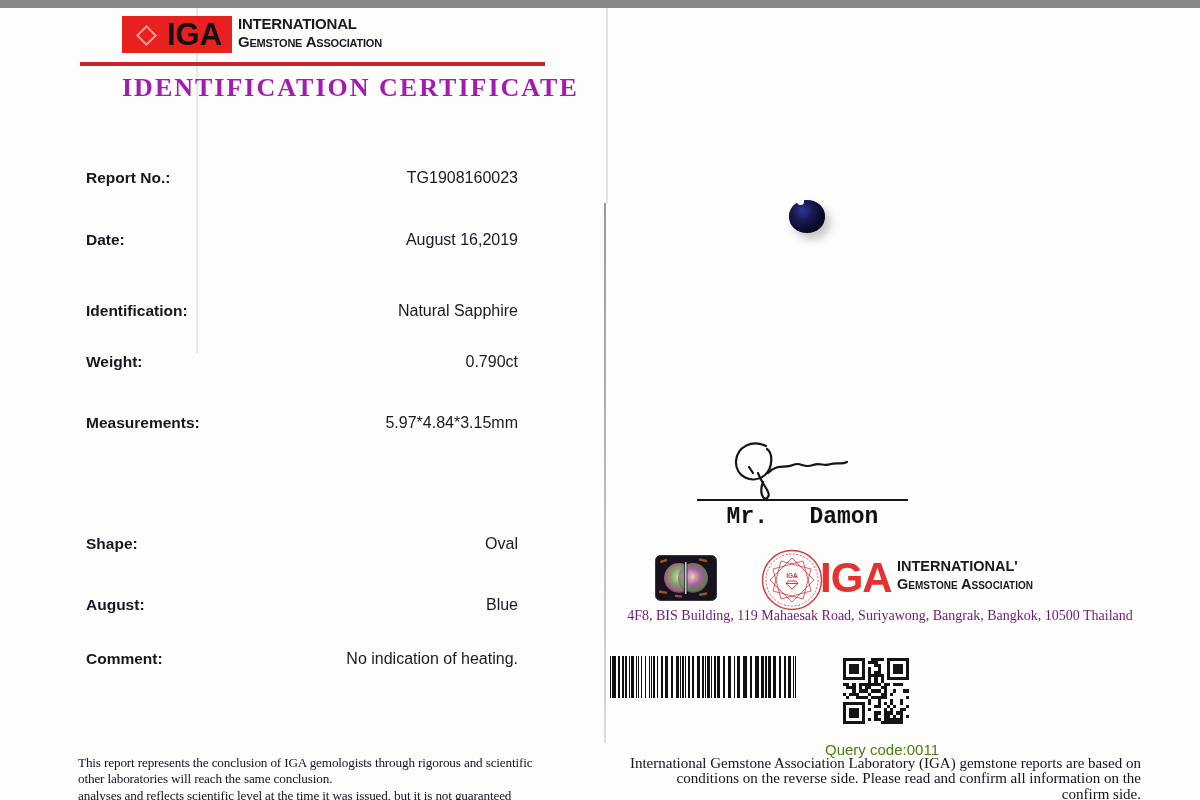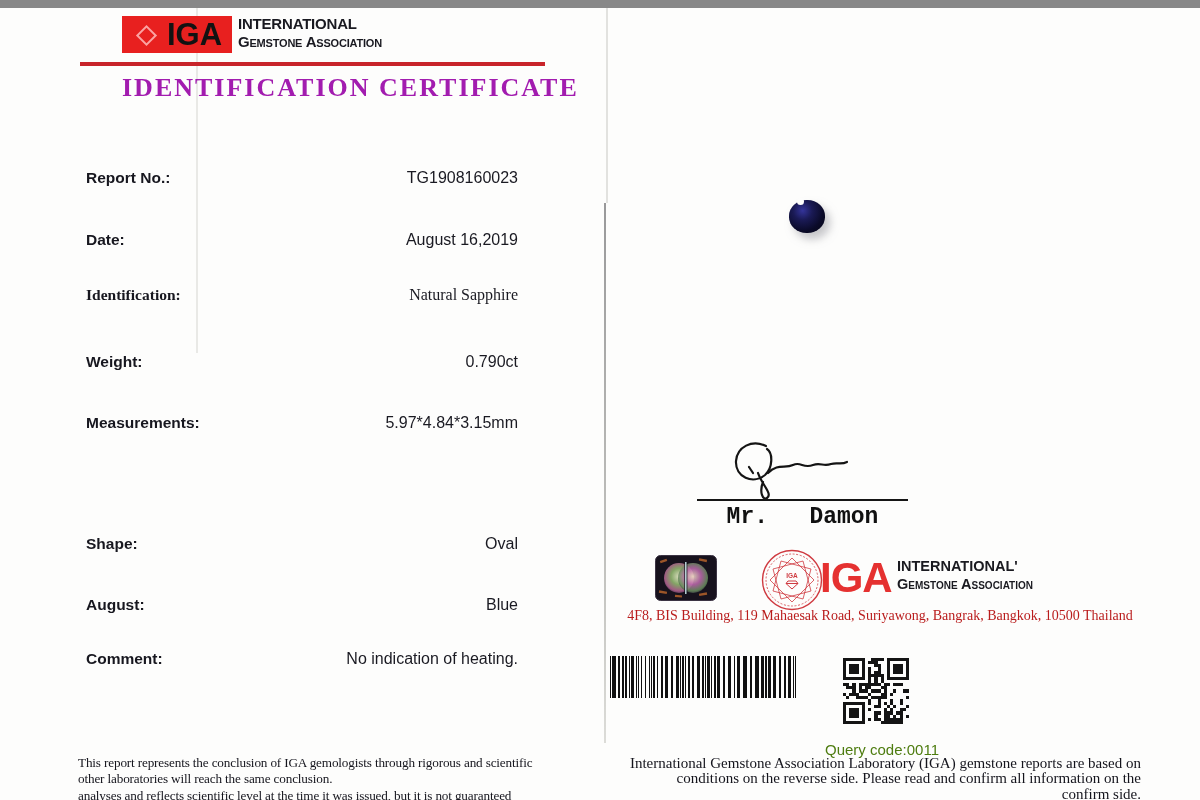--- a/index.html
+++ b/index.html
@@ -39,21 +39,21 @@
   .sig-rule{position:absolute; left:697px; top:491px; width:211px; height:2px; background:#151515;}
   .sig-name{position:absolute; left:695px; top:496px; width:215px; text-align:center;
     font-family:"Liberation Mono", monospace; font-weight:bold; font-size:23px; white-space:pre; color:#111;}
   .hologram{position:absolute; left:655px; top:547px;}
   .seal{position:absolute; left:759px; top:540px;}
   .lab-iga{position:absolute; left:820px; top:546px; font-weight:bold; font-size:42px;
     letter-spacing:-1px; color:var(--logo-red);}
   .lab-org1{position:absolute; left:897px; top:550px; font-weight:bold; font-size:14.5px; color:#1a1a20;}
   .lab-org2{position:absolute; left:897px; top:568px; font-weight:bold; font-size:14.5px; color:#1a1a20;}
   .lab-address{position:absolute; left:615px; top:600px; width:530px; text-align:center;
-    font-family:"Liberation Serif", serif; font-size:14px; color:#b91c1c;}
+    font-family:"Liberation Serif", serif; font-size:14px; color:#701a75;}
   .barcode{position:absolute; left:610px; top:648px;}
   .qr{position:absolute; left:843px; top:650px;}
   .contact{position:absolute; left:890px; top:677px; width:251px; text-align:right;
     font-family:"Liberation Serif", serif; font-weight:bold; font-size:13px; line-height:15.2px;
     color:var(--contact-ink);}
   .query-code{position:absolute; left:782px; top:733px; width:200px; text-align:center; font-size:15px; color:#4d7c0f;}
   .reverse-note{position:absolute; left:598px; top:748px; width:543px; text-align:right;
     font-family:"Liberation Serif", serif; font-size:15px; line-height:15.4px; color:#14141c; white-space:nowrap;}
   .disclaimer{position:absolute; left:78px; top:747px; font-family:"Liberation Serif", serif;
     font-size:13.2px; line-height:16.4px; letter-spacing:-0.15px; color:#14141c; white-space:nowrap;}
@@ -78,21 +78,21 @@
   <div class="cert-title">IDENTIFICATION CERTIFICATE</div>
 
   <div class="field-row" style="top:161px;">
     <span class="lbl">Report No.:</span>
     <span class="val">TG1908160023</span>
   </div>
   <div class="field-row" style="top:223px;">
     <span class="lbl">Date:</span>
     <span class="val">August 16,2019</span>
   </div>
-  <div class="field-row" style="top:278px;font-family:Liberation Serif, serif;">
+  <div class="field-row" style="top:294px;">
     <span class="lbl">Identification:</span>
     <span class="val">Natural Sapphire</span>
   </div>
   <div class="field-row" style="top:345px;">
     <span class="lbl">Weight:</span>
     <span class="val">0.790ct</span>
   </div>
   <div class="field-row" style="top:406px;">
     <span class="lbl">Measurements:</span>
     <span class="val">5.97*4.84*3.15mm</span>

